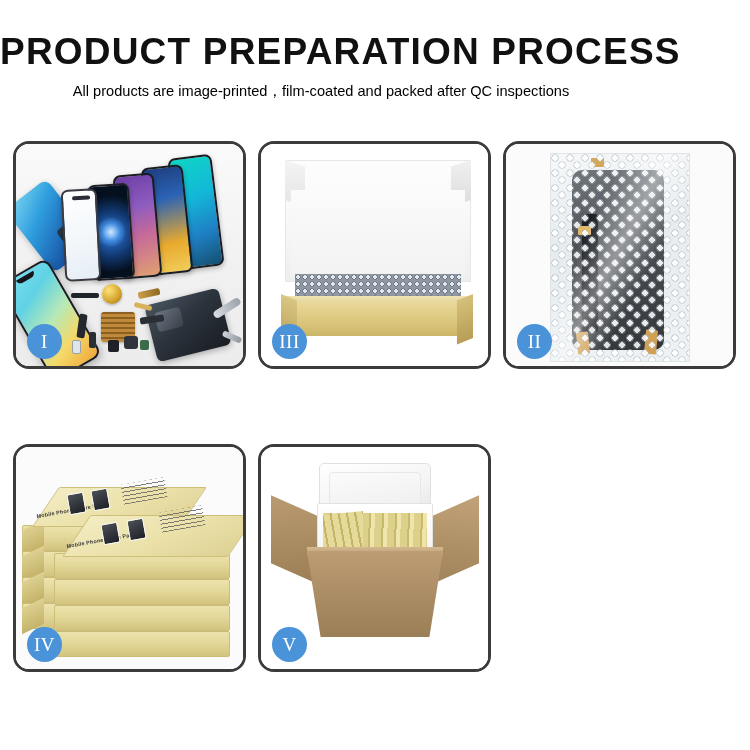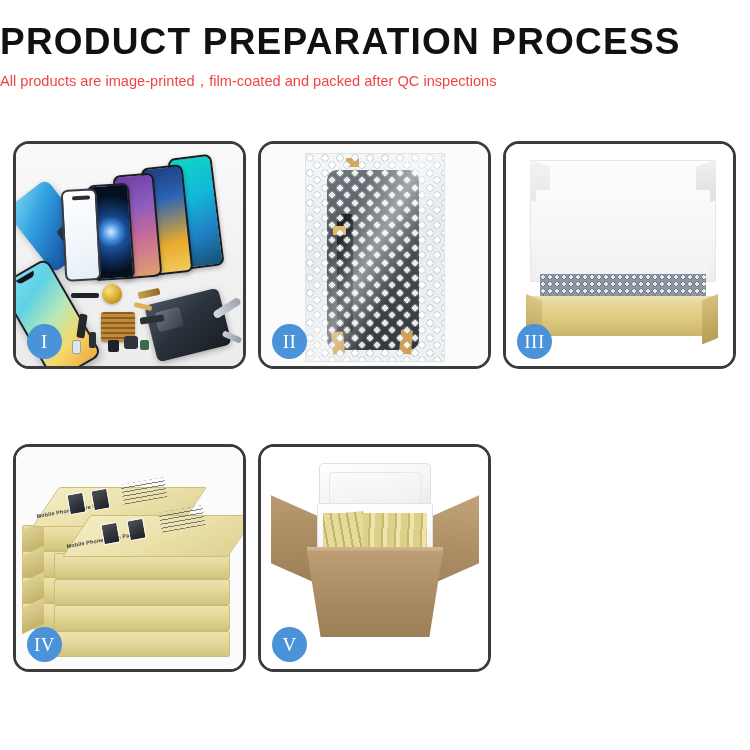--- a/index.html
+++ b/index.html
@@ -15,41 +15,42 @@
   #page {
     position: relative;
     width: 750px;
     height: 750px;
     background: #ffffff;
   }
 
   
   .header {
     position: absolute;
-    top: 20px;
+    top: 30px;
     left: 0;
     width: 642px;
+    text-align: center;
   }
 
   .title {
     font-family: "Liberation Sans", sans-serif;
     font-size: 37px;
     font-weight: 700;
     letter-spacing: 1.2px;
     color: #111111;
     line-height: 44px;
     white-space: nowrap;
   }
 
   .subtitle {
     margin-top: 7px;
     font-family: "Liberation Sans", sans-serif;
     font-size: 14.6px;
     font-weight: 400;
-    color: #ef4444;
+    color: #000000;
     line-height: 20px;
     white-space: nowrap;
   }
 
   
   .grid {
     position: absolute;
     top: 141px;
     left: 13px;
     width: 724px;
@@ -444,53 +445,53 @@
         <div class="p1-flex9"></div>
         <div class="p1-flex10"></div>
         <div class="p1-tool"></div>
         <div class="p1-tool2"></div>
       </div>
       <div class="badge">I</div>
     </div>
 
     <div class="panel">
       <div class="panel-stage">
+        <div class="p3-bg"></div>
+        <div class="p3-lid"></div>
+        <div class="p3-lid-flapL"></div>
+        <div class="p3-lid-flapR"></div>
+        <div class="p3-innerfoam"></div>
+        <div class="p3-bubble"></div>
+        <div class="p3-box-rim"></div>
+        <div class="p3-box-front"></div>
+        <div class="p3-box-left"></div>
+        <div class="p3-box-right"></div>
+      </div>
+      <div class="badge">III</div>
+    </div>
+
+    <div class="panel">
+      <div class="panel-stage">
         <div class="p2-bg"></div>
         <div class="p2-bag">
           <div class="p2-lcd"></div>
           <div class="p2-flex"></div>
           <div class="p2-tapeA"></div>
           <div class="p2-tapeB"></div>
           <div class="p2-tapeC"></div>
           <div class="p2-tapeD"></div>
           <div class="p2-bubbles"></div>
           <div class="p2-sheen"></div>
         </div>
       </div>
       <div class="badge">II</div>
     </div>
 
     <div class="panel">
       <div class="panel-stage">
-        <div class="p3-bg"></div>
-        <div class="p3-lid"></div>
-        <div class="p3-lid-flapL"></div>
-        <div class="p3-lid-flapR"></div>
-        <div class="p3-innerfoam"></div>
-        <div class="p3-bubble"></div>
-        <div class="p3-box-rim"></div>
-        <div class="p3-box-front"></div>
-        <div class="p3-box-left"></div>
-        <div class="p3-box-right"></div>
-      </div>
-      <div class="badge">III</div>
-    </div>
-
-    <div class="panel">
-      <div class="panel-stage">
         <div class="p4-bg"></div>
         <div class="p4-stack">
 
           <div class="p4-box" style="left:0px;  top:60px;"></div>
           <div class="p4-side" style="left:0px;  top:60px;"></div>
           <div class="p4-box" style="left:0px;  top:86px;"></div>
           <div class="p4-side" style="left:0px;  top:86px;"></div>
           <div class="p4-box" style="left:0px;  top:112px;"></div>
           <div class="p4-side" style="left:0px;  top:112px;"></div>
           <div class="p4-box" style="left:0px;  top:138px;"></div>

